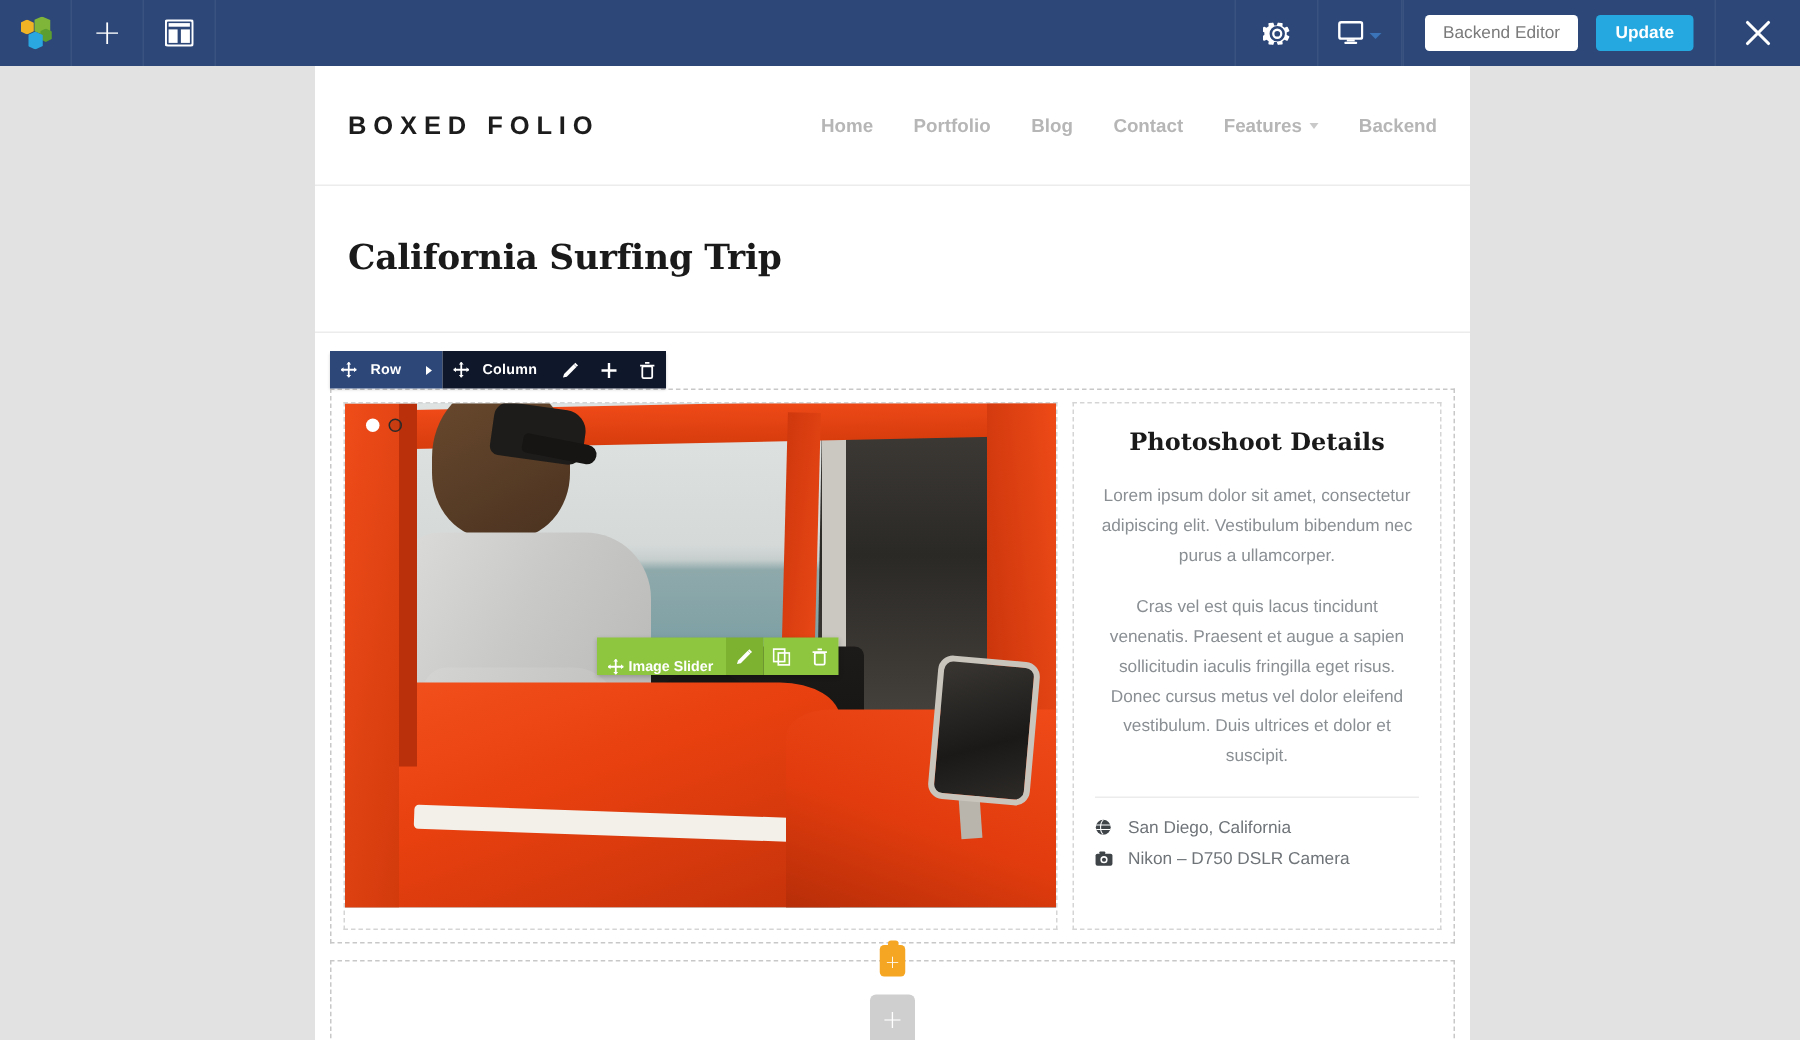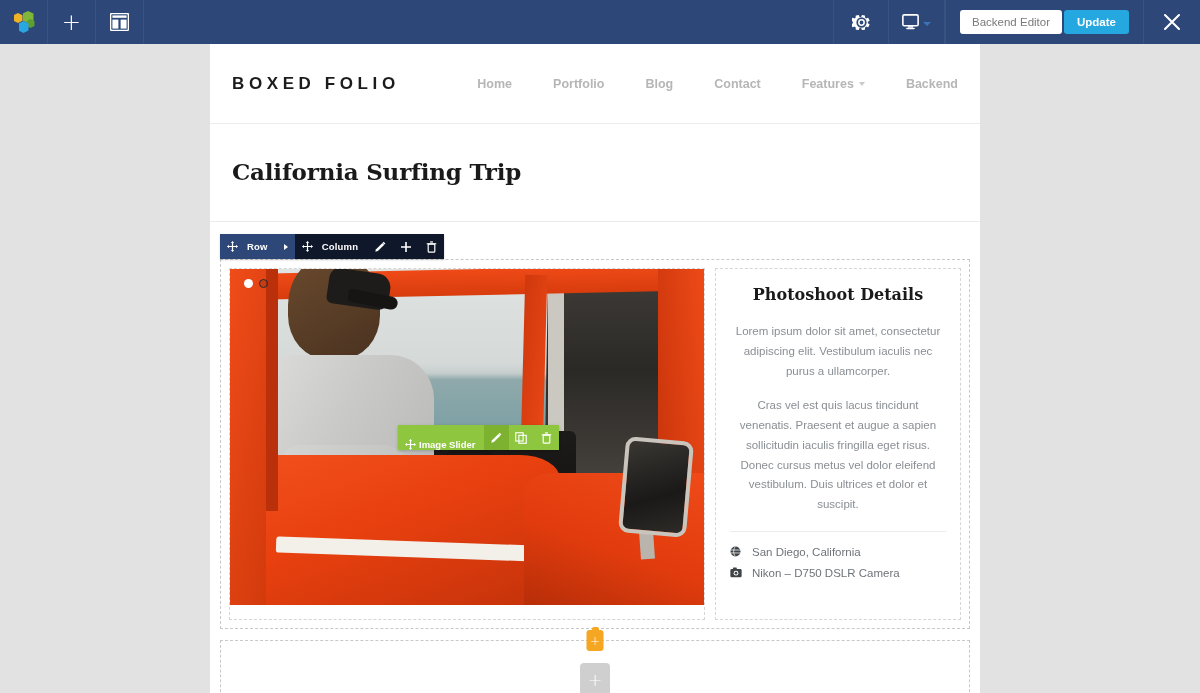--- a/index.html
+++ b/index.html
@@ -55,21 +55,21 @@
     white-space: nowrap;
     font-family: "Liberation Sans", sans-serif;
   }
   .ab-btn-update {
     background: #25a8e0; color: #ffffff;
     font-size: 11.5px; font-weight: bold;
     padding: 6px 13px;
     border-radius: 3px;
     border: none;
     cursor: pointer;
-    margin-left: 2px;
+    margin-left: 12px;
     white-space: nowrap;
     font-family: "Liberation Sans", sans-serif;
   }
   .ab-buttons { display: flex; align-items: center; padding: 0 14px;
                 border-right: 1px solid #39527f; border-left: 1px solid #39527f; }
 
   .chevron-sm {
     width: 0; height: 0; margin-left: 4px; margin-top: 3px;
     border-left: 4px solid transparent;
     border-right: 4px solid transparent;
@@ -94,21 +94,21 @@
     display: flex; align-items: center;
     padding: 0 22px;
     border-bottom: 1px solid #ececec;
   }
   .brand {
     font-family: "Liberation Sans", sans-serif;
     font-size: 17px; font-weight: bold;
     letter-spacing: 4.6px;
     color: #1c1c1c;
   }
-  .site-nav { margin-left: auto; display: flex; align-items: center; gap: 41px; }
+  .site-nav { margin-left: auto; display: flex; align-items: center; gap: 27px; }
   .nav-link {
     font-size: 12.5px; font-weight: bold;
     color: #b6b6b6;
     text-decoration: none;
     cursor: pointer;
     display: flex; align-items: center;
   }
   .nav-caret {
     width: 0; height: 0; margin-left: 5px;
     border-left: 3.5px solid transparent;
@@ -578,21 +578,21 @@
                   <path d="M0.8 3 L11.2 3" stroke="#fff" stroke-width="1.3"></path>
                   <path d="M4.4 1 L7.6 1" stroke="#fff" stroke-width="1.3"></path>
                 </svg>
               </div>
             </div>
           </div>
         </div>
 
         <div class="vc-col-right">
           <div class="ph-title">Photoshoot Details</div>
-          <p class="ph-p">Lorem ipsum dolor sit amet, consectetur adipiscing elit. Vestibulum iaculis nec purus a ullamcorper.</p>
+          <p class="ph-p">Lorem ipsum dolor sit amet, consectetur adipiscing elit. Vestibulum bibendum nec purus a ullamcorper.</p>
           <p class="ph-p">Cras vel est quis lacus tincidunt venenatis. Praesent et augue a sapien sollicitudin iaculis fringilla eget risus. Donec cursus metus vel dolor eleifend vestibulum. Duis ultrices et dolor et suscipit.</p>
           <div class="ph-rule"></div>
           <div class="meta-row">
             <span class="meta-ico">
               <svg width="11" height="11" viewBox="0 0 12 12">
                 <circle cx="6" cy="6" r="5.4" fill="#3f4449"></circle>
                 <path d="M6 0.8 C3.4 2.6 3.4 9.4 6 11.2 M0.9 4.4 L11.1 4.4 M0.9 7.6 L11.1 7.6" stroke="#fff" stroke-width="0.8" fill="none"></path>
               </svg>
             </span>
             <span class="meta-text">San Diego, California</span>

